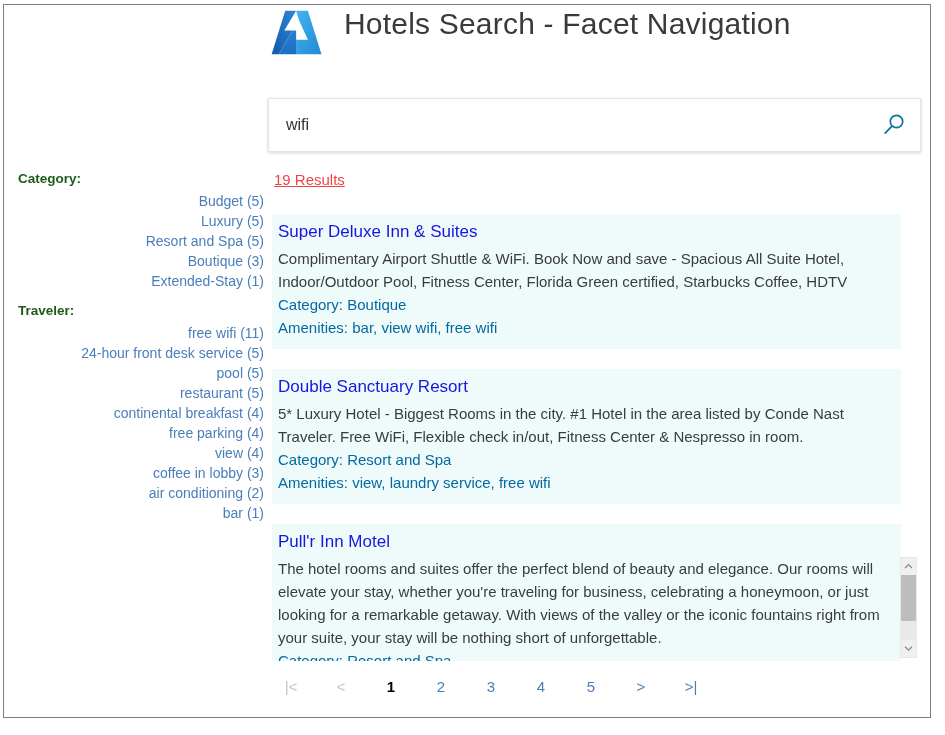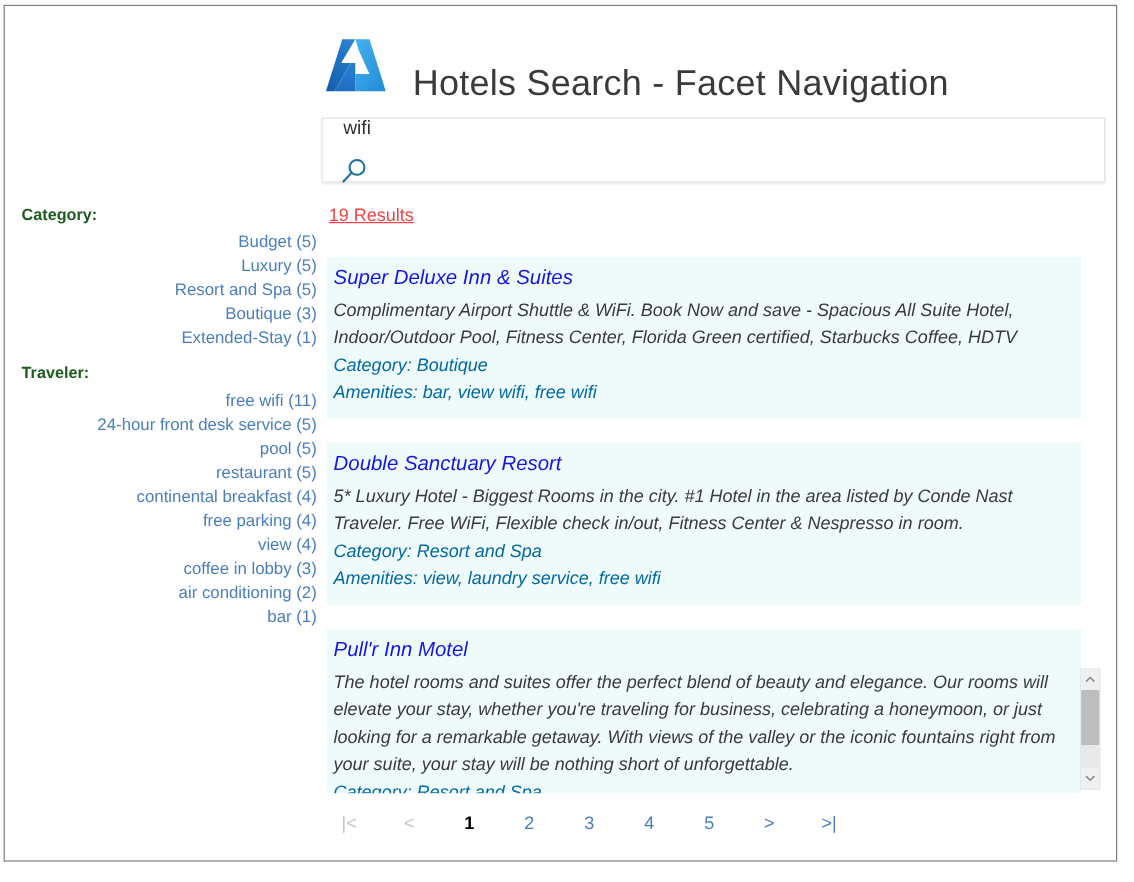--- a/index.html
+++ b/index.html
@@ -29,21 +29,21 @@
     overflow: hidden;
   }
 
   
   #header {
     position: absolute;
     left: 264px;
     top: 2px;
     height: 80px;
     display: flex;
-    align-items: flex-end;
+    align-items: flex-start;
   }
   #azure-logo {
     width: 58px;
     height: 58px;
     flex: 0 0 auto;
     margin-right: 18px;
   }
   #page-title {
     font-size: 30px;
     font-weight: 400;
@@ -57,22 +57,21 @@
     position: absolute;
     left: 264px;
     top: 93px;
     width: 653px;
     height: 54px;
     box-sizing: border-box;
     background: #ffffff;
     border: 1px solid #e3e3e3;
     box-shadow: 0 1px 3px rgba(0,0,0,0.16);
     display: flex;
-    align-items: flex-start;
-    flex-direction: column;
+    align-items: flex-end;
   }
   #search-input {
     flex: 1 1 auto;
     border: 0;
     outline: none;
     background: transparent;
     font-family: "Liberation Sans", sans-serif;
     font-size: 16px;
     color: #333333;
     padding: 0 10px 0 17px;
@@ -130,21 +129,20 @@
   }
 
   
   #results-panel {
     position: absolute;
     left: 268px;
     top: 209px;
     width: 652px;
     height: 447px;
     overflow: hidden;
-    font-style: italic;
   }
   #results-scroll {
     position: relative;
     width: 652px;
     height: 447px;
     overflow: hidden;
   }
   .result-card {
     background: #effbfb;
     width: 629px;

